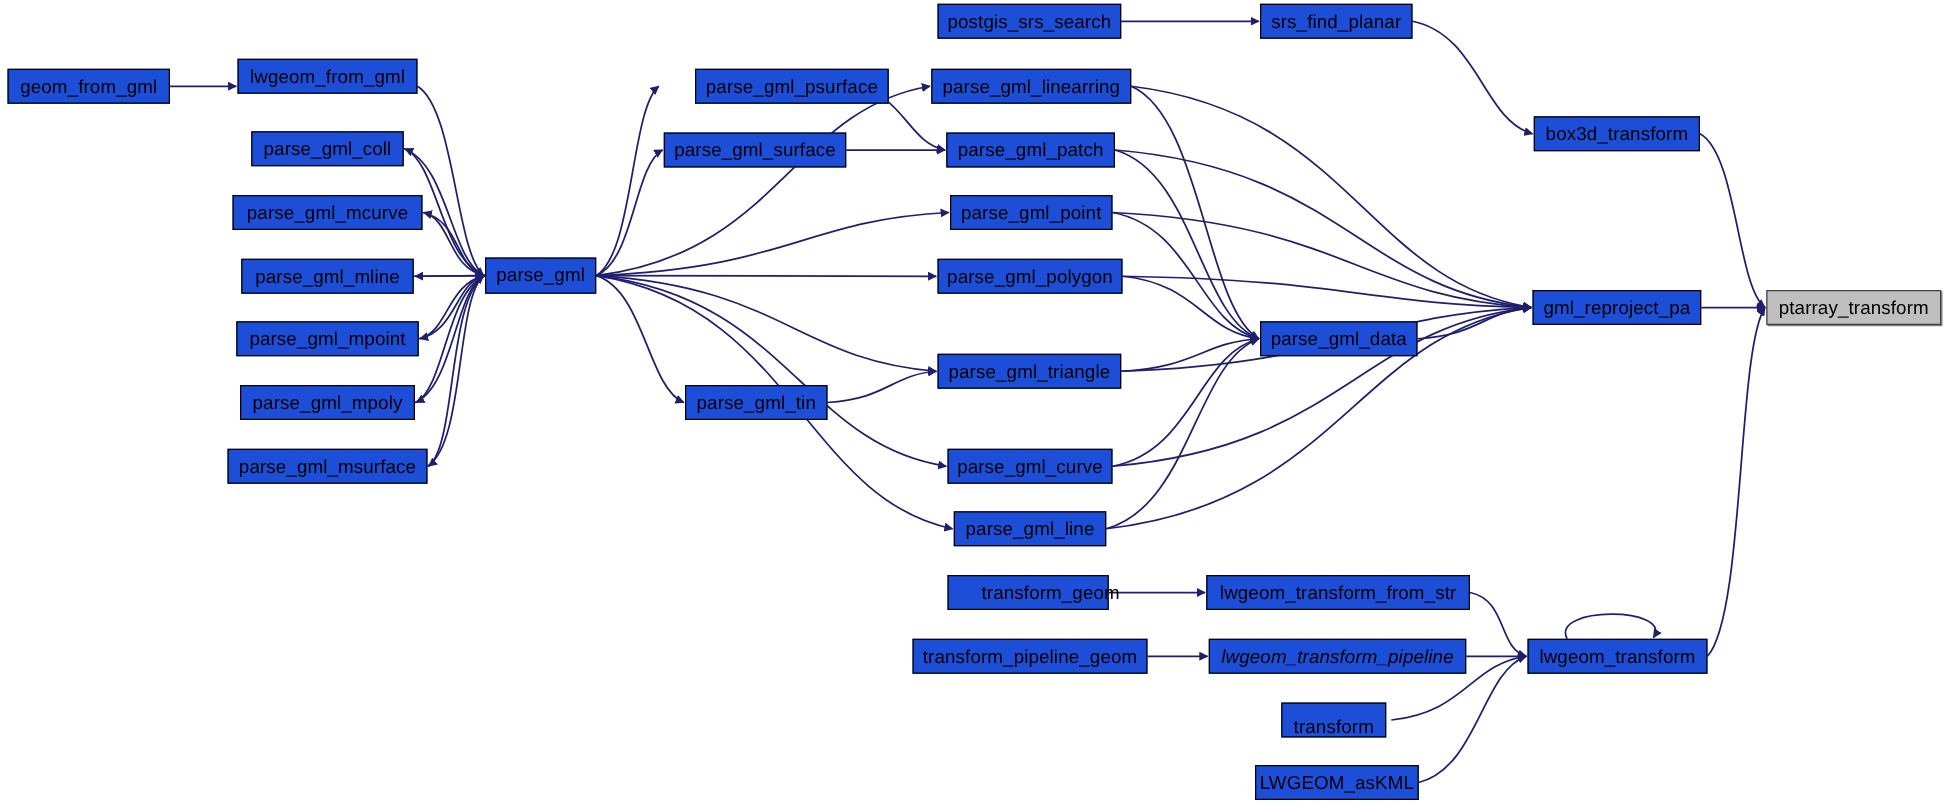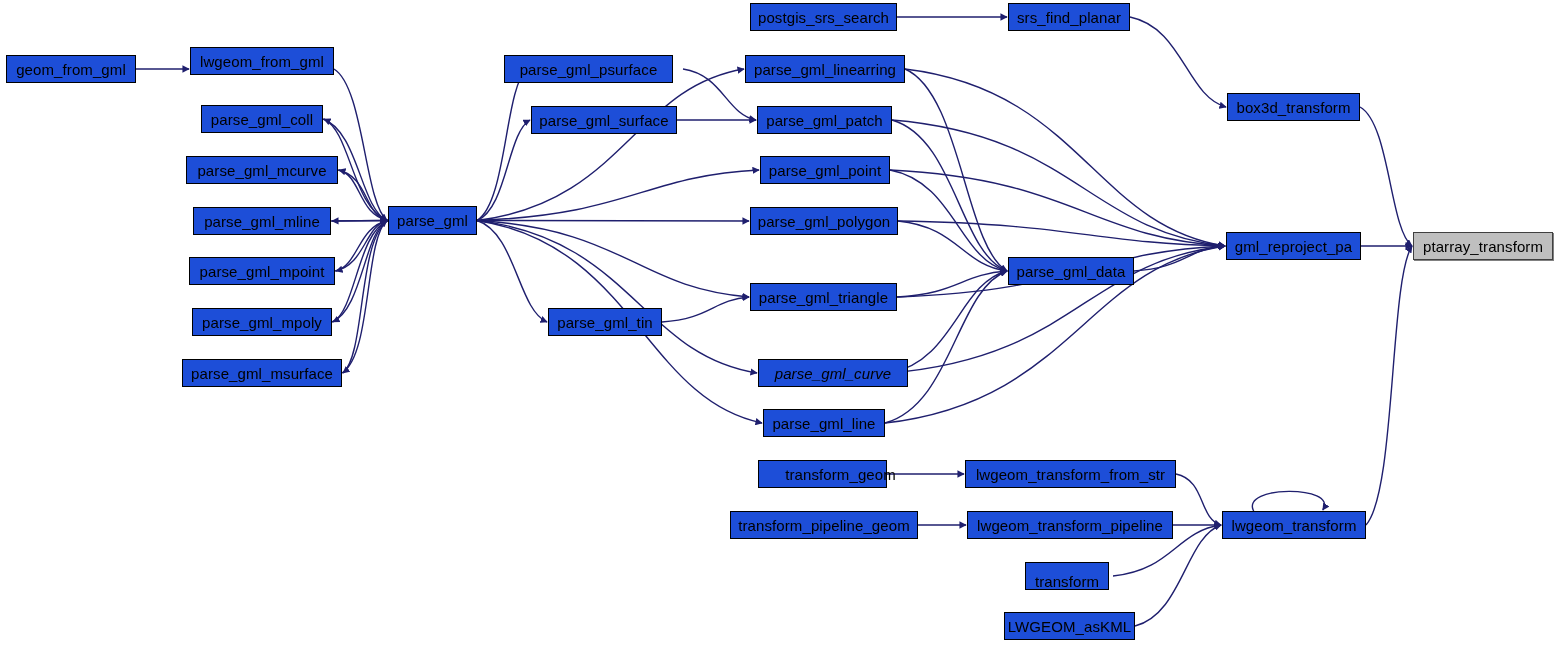--- a/index.html
+++ b/index.html
@@ -134,21 +134,21 @@
       </div>
       <div class="node" style="left: 192px; top: 308px; width: 140px; height: 28px;">
         <span class="lbl">parse_gml_mpoly</span>
       </div>
       <div class="node" style="left: 182px; top: 359px; width: 160px; height: 28px;">
         <span class="lbl">parse_gml_msurface</span>
       </div>
       <div class="node" style="left: 388px; top: 206px; width: 89px; height: 29px;">
         <span class="lbl">parse_gml</span>
       </div>
-      <div class="node" style="left: 504px; top: 55px; width: 169px; height: 28px;">
+      <div class="node" style="left: 556px; top: 55px; width: 155px; height: 28px;">
         <span class="lbl">parse_gml_psurface</span>
       </div>
       <div class="node" style="left: 531px; top: 106px; width: 146px; height: 28px;">
         <span class="lbl">parse_gml_surface</span>
       </div>
       <div class="node" style="left: 548px; top: 308px; width: 114px; height: 28px;">
         <span class="lbl">parse_gml_tin</span>
       </div>
       <div class="node" style="left: 750px; top: 3px; width: 147px; height: 28px;">
         <span class="lbl">postgis_srs_search</span>
@@ -161,21 +161,21 @@
       </div>
       <div class="node" style="left: 760px; top: 156px; width: 130px; height: 28px;">
         <span class="lbl">parse_gml_point</span>
       </div>
       <div class="node" style="left: 750px; top: 207px; width: 148px; height: 28px;">
         <span class="lbl">parse_gml_polygon</span>
       </div>
       <div class="node" style="left: 750px; top: 283px; width: 147px; height: 28px;">
         <span class="lbl">parse_gml_triangle</span>
       </div>
-      <div class="node" style="left: 758px; top: 359px; width: 150px; height: 28px; font-style: italic;">
+      <div class="node" style="left: 758px; top: 359px; width: 132px; height: 28px;">
         <span class="lbl">parse_gml_curve</span>
       </div>
       <div class="node" style="left: 763px; top: 409px; width: 122px; height: 28px;">
         <span class="lbl">parse_gml_line</span>
       </div>
       <div class="node" style="left: 758px; top: 460px; width: 129px; height: 28px; padding-left: 36px;">
         <span class="lbl">transform_geom</span>
       </div>
       <div class="node" style="left: 730px; top: 511px; width: 188px; height: 28px;">
         <span class="lbl">transform_pipeline_geom</span>
@@ -188,21 +188,21 @@
       </div>
       <div class="node" style="left: 1227px; top: 93px; width: 133px; height: 28px;">
         <span class="lbl">box3d_transform</span>
       </div>
       <div class="node" style="left: 1226px; top: 232px; width: 135px; height: 28px;">
         <span class="lbl">gml_reproject_pa</span>
       </div>
       <div class="node" style="left: 965px; top: 460px; width: 211px; height: 28px;">
         <span class="lbl">lwgeom_transform_from_str</span>
       </div>
-      <div class="node" style="left: 967px; top: 511px; width: 206px; height: 28px;">
+      <div class="node" style="left: 967px; top: 511px; width: 206px; height: 28px; font-style: italic;">
         <span class="lbl">lwgeom_transform_pipeline</span>
       </div>
       <div class="node" style="left: 1025px; top: 562px; width: 84px; height: 28px; align-items: flex-end;">
         <span class="lbl">transform</span>
       </div>
       <div class="node" style="left: 1004px; top: 612px; width: 131px; height: 28px;">
         <span class="lbl">LWGEOM_asKML</span>
       </div>
       <div class="node" style="left: 1222px; top: 511px; width: 144px; height: 28px;">
         <span class="lbl">lwgeom_transform</span>

